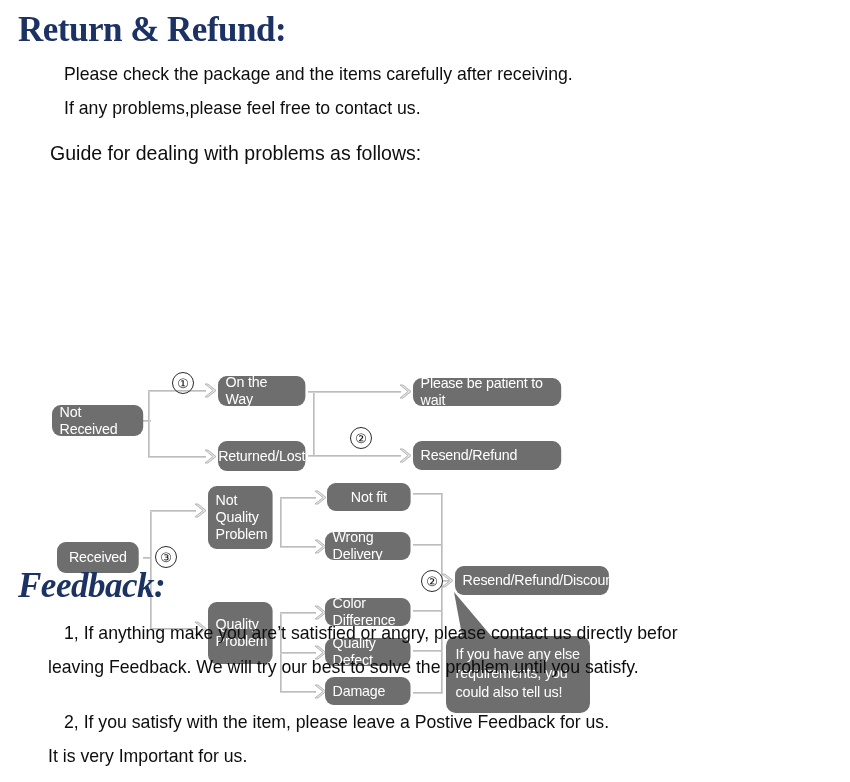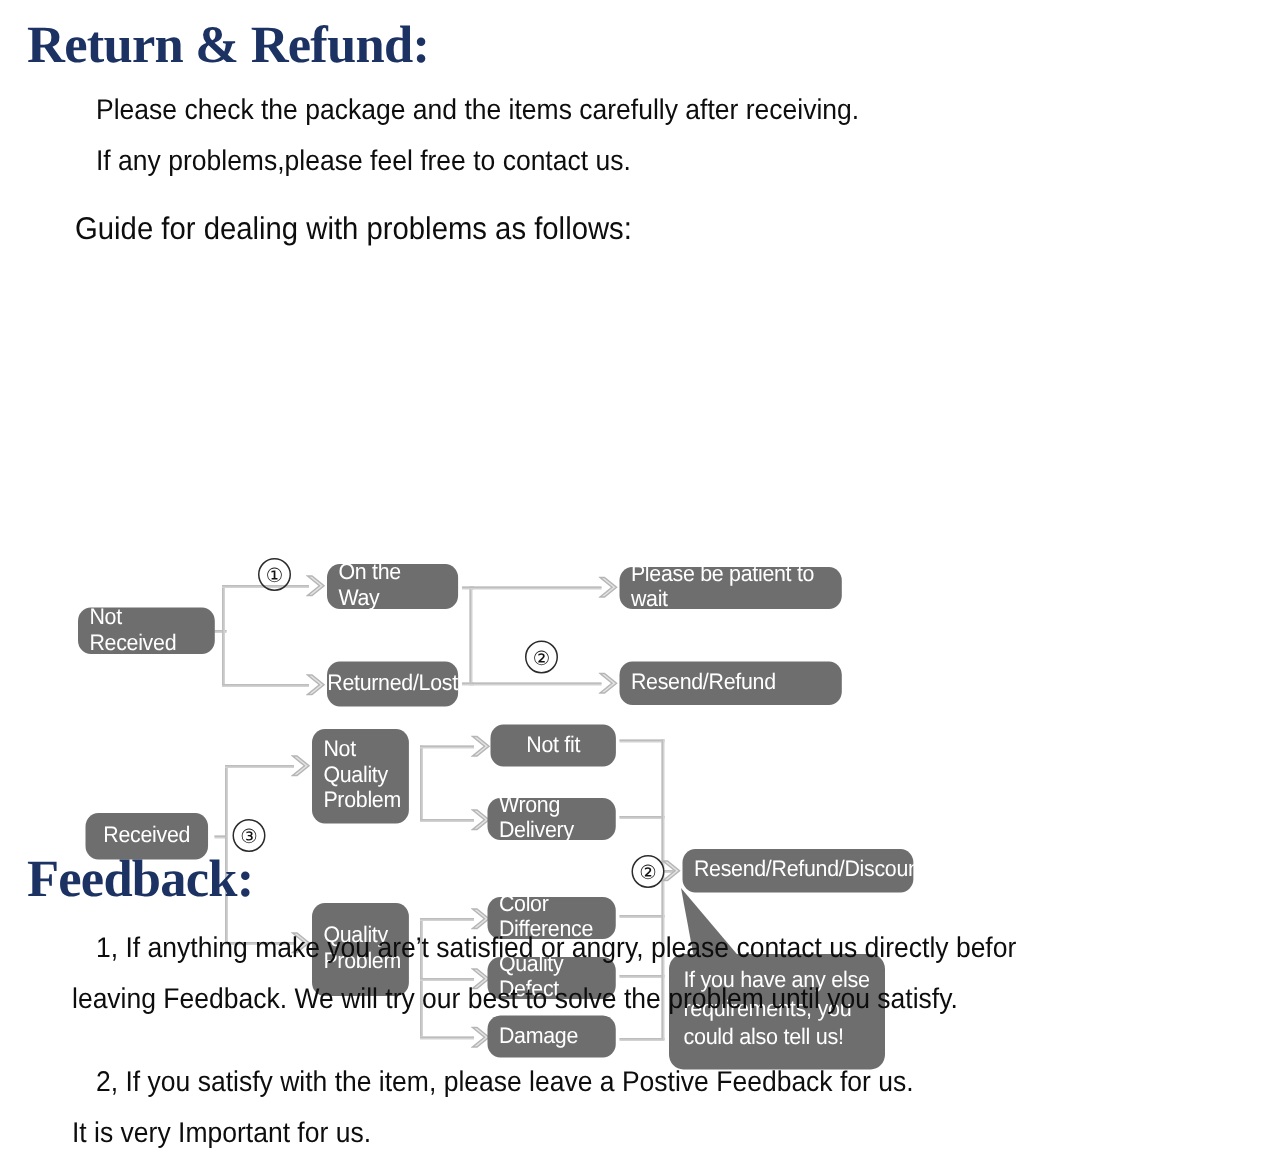--- a/index.html
+++ b/index.html
@@ -15,21 +15,21 @@
 
   
   .section-title{
     position:absolute;
     font-family:"Liberation Serif", serif;
     font-weight:bold;
     color:#1b3263;
     letter-spacing:-0.5px;
   }
   #title-return{left:18px;top:10px;font-size:35px;}
-  #title-feedback{left:18px;top:566px;font-size:35px;}
+  #title-feedback{left:18px;top:566px;font-size:35px;font-style:italic;}
 
   .para{
     position:absolute;
     font-family:"Liberation Sans", sans-serif;
     font-size:19px;
     color:#0d0d0d;
     white-space:nowrap;
     transform:scaleX(0.93);
     transform-origin:left center;
   }

